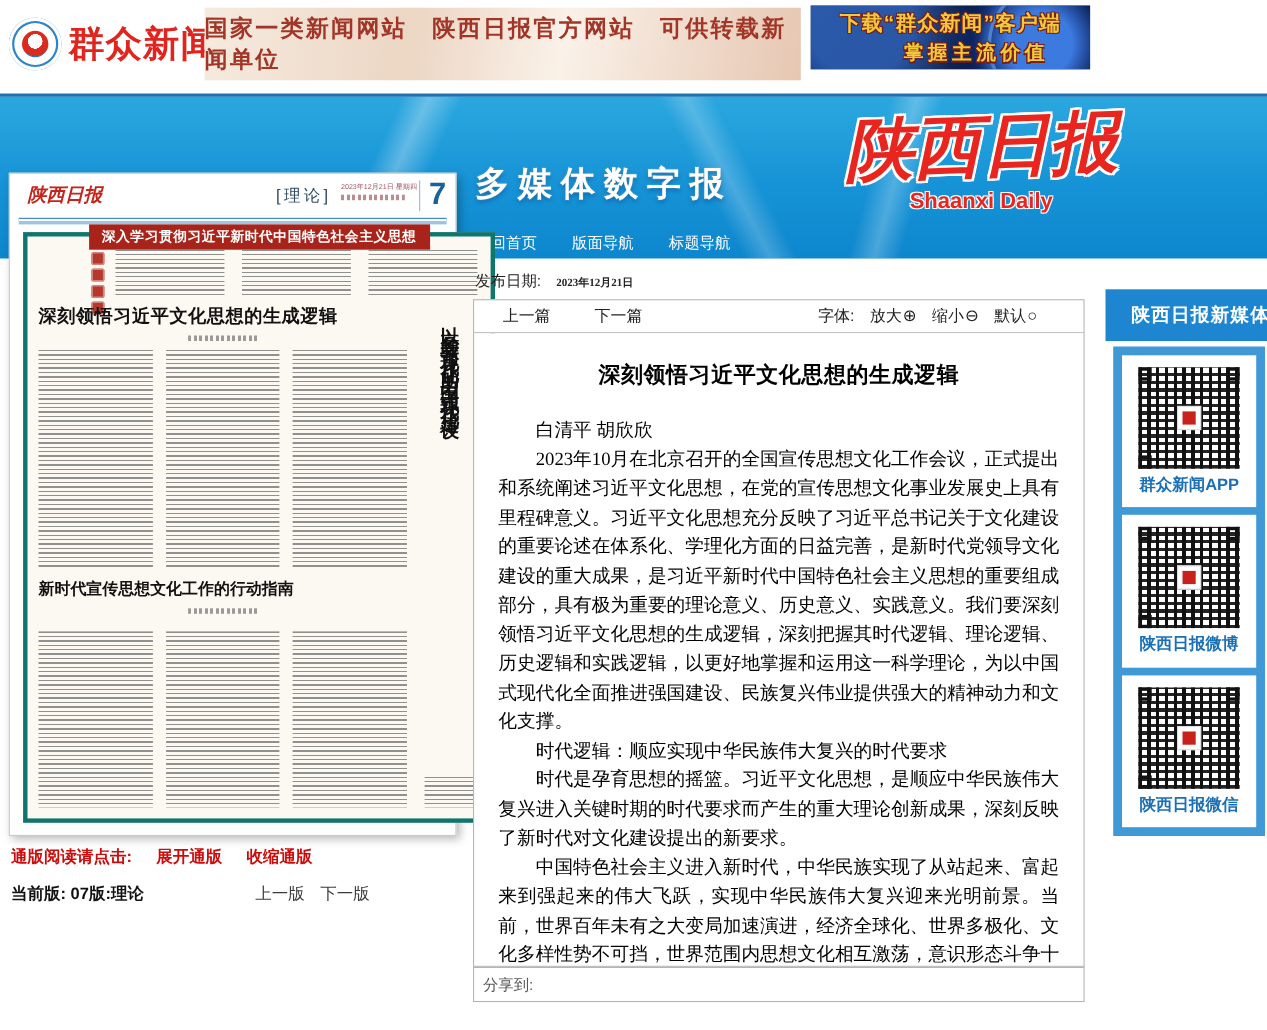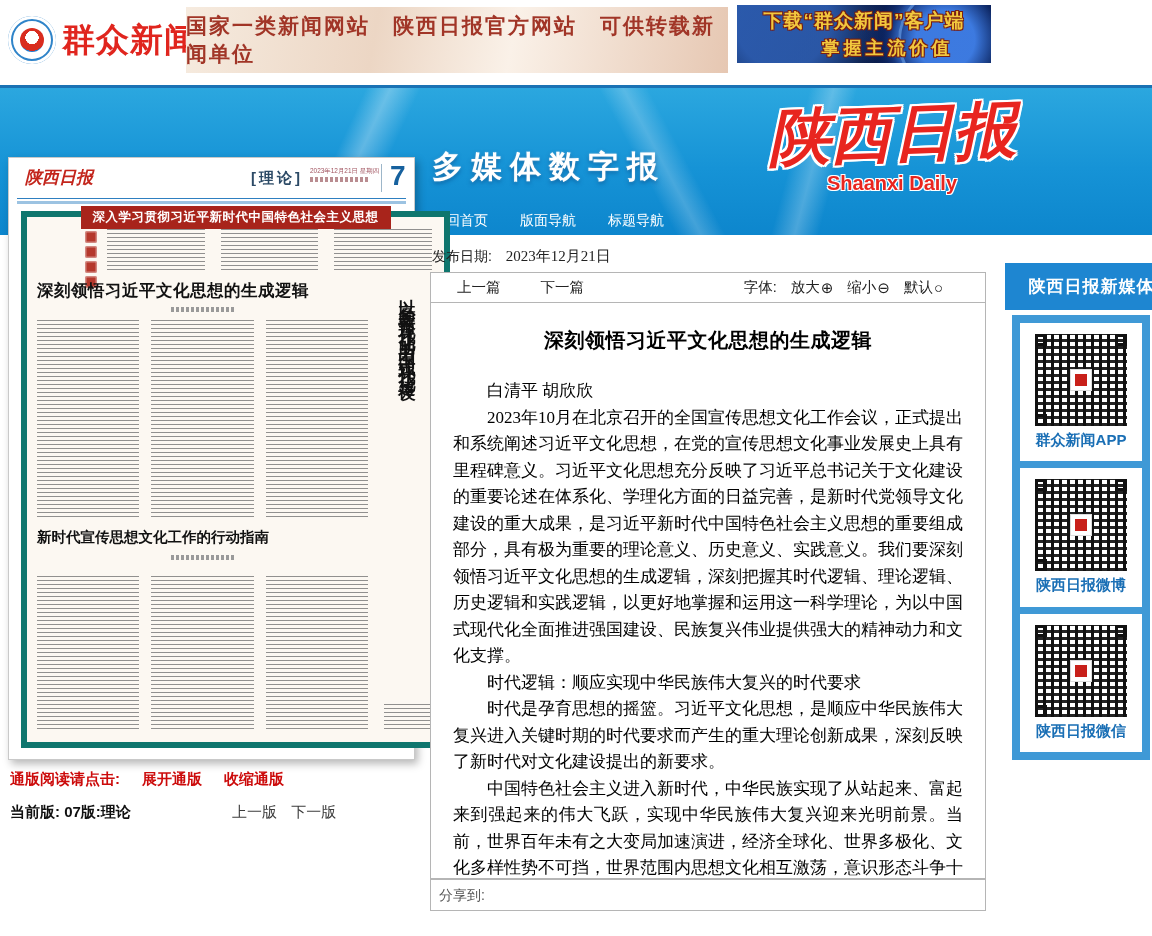--- a/index.html
+++ b/index.html
@@ -54,28 +54,28 @@
      letter-spacing:0px;font-style:italic;transform:rotate(-2deg);display:inline-block;line-height:1.45;
      text-shadow:-2px -2px 0 #fff,2px -2px 0 #fff,-2px 2px 0 #fff,2px 2px 0 #fff,0 -2px 0 #fff,0 2px 0 #fff,-2px 0 0 #fff,2px 0 0 #fff;}
   .paper-logo .en{display:block;margin-top:-8px;font-size:20px;font-weight:bold;color:#e8251f;
      text-shadow:-1px -1px 0 #fff,1px -1px 0 #fff,-1px 1px 0 #fff,1px 1px 0 #fff;}
 
   
   .preview{position:absolute;left:8px;top:157px;width:407px;height:603px;background:#fff;
      border:1px solid #c9c9c9;box-shadow:3px 4px 8px rgba(0,0,0,.28);cursor:pointer;}
   .pv-masthead{position:absolute;left:16px;top:8px;font-family:"Liberation Serif",serif;
      font-size:17px;font-weight:bold;font-style:italic;color:#c3251c;}
-  .pv-section{position:absolute;left:242px;top:11px;font-size:15px;font-weight:bold;color:#2c4a66;letter-spacing:3px;}
+  .pv-section{position:absolute;left:242px;top:11px;font-size:15px;font-weight:normal;color:#2c4a66;letter-spacing:3px;}
   .pv-date{position:absolute;left:301px;top:9px;width:64px;}
   .pv-date .d1{font-size:7px;line-height:8px;color:#a0525e;white-space:nowrap;transform:scale(.92);transform-origin:left top;}
   .pv-date .d2{margin-top:2px;height:5px;width:58px;background:repeating-linear-gradient(90deg,#b98c90 0 3px,transparent 3px 5px);}
   .pv-divider{position:absolute;left:372px;top:6px;width:1px;height:28px;background:#9db6c9;}
   .pv-pagenum{position:absolute;left:381px;top:2px;font-size:28px;font-weight:bold;color:#16619e;}
   .pv-rule{position:absolute;left:8px;right:8px;top:40px;height:3px;background:#2e7fc0;border-bottom:2px solid #fff;box-shadow:0 3px 0 #9cc3e2;}
-  .pv-box{position:absolute;left:12px;top:53px;width:429px;height:537px;border:6px solid #0f766e;background:#fcf8f2;}
+  .pv-box{position:absolute;left:12px;top:53px;width:429px;height:537px;border:4px solid #0f766e;background:#fcf8f2;}
   .pv-banner{position:absolute;top:-11px;left:50%;transform:translateX(-50%);background:#a8241b;color:#fff;
      font-size:12.5px;font-weight:bold;padding:3px 12px;white-space:nowrap;letter-spacing:.5px;}
   .pv-seal{position:absolute;left:58px;top:14px;width:12px;}
   .seal-block{width:12px;height:12px;background:#b5382c;margin-bottom:3px;border-radius:2px;
      box-shadow:inset 0 0 0 1.5px rgba(255,255,255,.4);}
   .micro{background-image:repeating-linear-gradient(180deg,rgba(118,118,118,.8) 0 1.2px,transparent 1.2px 4px);}
   .pv-strip{position:absolute;left:80px;top:12px;right:12px;height:42px;display:flex;gap:16px;}
   .pv-strip .micro{flex:1;}
   .pv-main{position:absolute;left:10px;top:64px;right:10px;bottom:10px;display:flex;gap:12px;}
   .pv-left{flex:1;display:flex;flex-direction:column;}
@@ -94,21 +94,21 @@
   .pv-links{position:absolute;left:10px;top:770px;display:flex;gap:22px;align-items:center;}
   .pv-links .lbl{font-size:15px;font-weight:bold;color:#cc0b0b;}
   .pv-links a{font-size:15px;font-weight:bold;color:#cc0b0b;text-decoration:none;cursor:pointer;}
   .pv-current{position:absolute;left:10px;top:803px;width:400px;font-size:15px;color:#111;}
   .pv-current .cur{font-weight:bold;}
   .pv-current .pn{position:absolute;left:222px;top:0;color:#3b3b3b;cursor:pointer;}
   .pv-current .pn a{color:#3b3b3b;text-decoration:none;margin-right:10px;cursor:pointer;}
 
   
   .pub-line{position:absolute;left:432px;top:247px;font-size:14px;color:#222;}
-  .pub-line .val{margin-left:10px;font-family:"Liberation Serif",serif;font-size:15px;}
+  .pub-line .val{margin-left:10px;font-family:"Liberation Serif",serif;font-size:10px;font-weight:bold;}
   .art-toolbar{position:absolute;left:430px;top:272px;width:556px;height:31px;border:1px solid #b5b5b5;
      background:#fff;display:flex;align-items:center;font-size:14.5px;color:#222;}
   .art-toolbar .nav-prev{margin-left:26px;cursor:pointer;}
   .art-toolbar .nav-next{margin-left:40px;cursor:pointer;}
   .font-tools{margin-left:auto;margin-right:42px;display:flex;align-items:center;gap:14px;}
   .font-btn{display:flex;align-items:center;gap:1px;cursor:pointer;}
   .font-btn .ic{font-size:15px;line-height:1;}
   .art-box{position:absolute;left:430px;top:303px;width:556px;height:576px;border:1px solid #b5b5b5;border-top:none;
      background:#fff;padding:10px 22px 0;overflow:hidden;}
   .art-title{text-align:center;font-size:20px;font-weight:bold;color:#000;margin:14px 0 24px;letter-spacing:.5px;}

